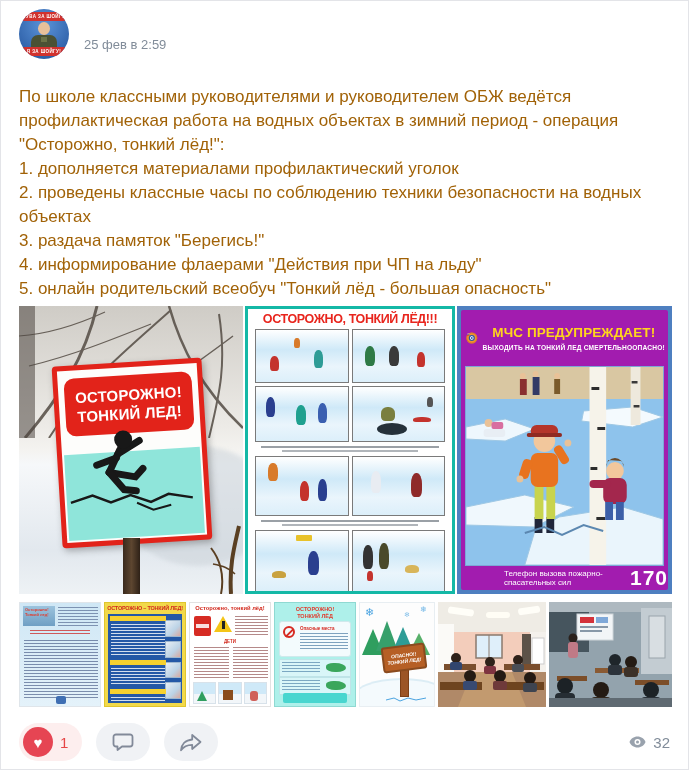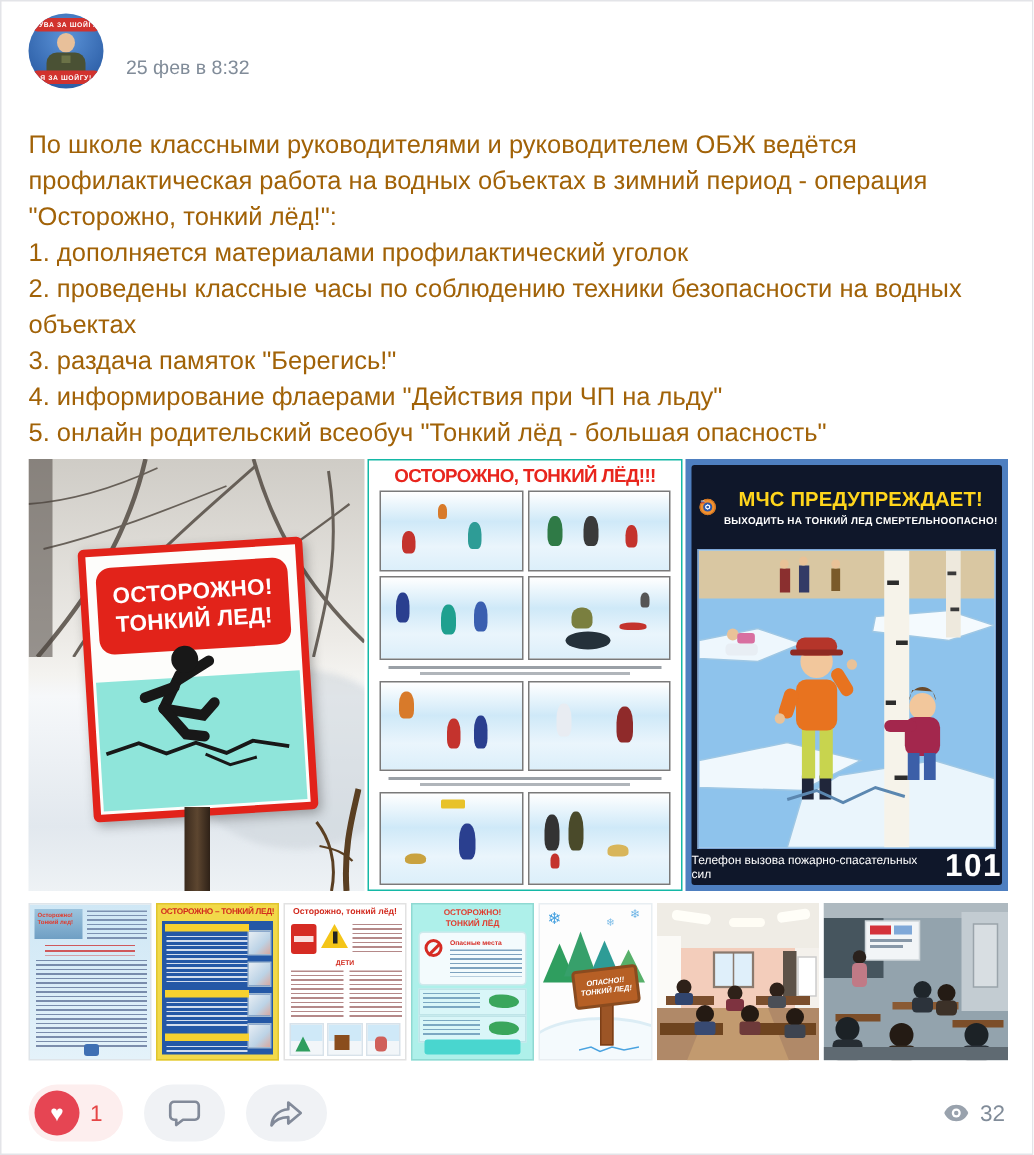--- a/index.html
+++ b/index.html
@@ -43,43 +43,43 @@
   .sign-head{position:absolute;left:6px;top:8px;right:6px;height:58px;background:#e2231a;border-radius:10px;
              color:#fff;font-weight:bold;font-size:15px;line-height:19px;display:flex;flex-direction:column;
              align-items:center;justify-content:center;letter-spacing:.2px;white-space:nowrap;}
   .sign-ice{position:absolute;left:2px;right:2px;bottom:2px;height:86px;background:#8fe5da;}
   .slipman{position:absolute;left:2px;bottom:18px;width:136px;height:92px;}
   .pole{position:absolute;left:104px;top:232px;width:17px;height:58px;
         background:linear-gradient(to right,#3a2a1d,#5d4630,#2e2117);}
   .twigs{position:absolute;right:2px;bottom:0;width:40px;height:70px;}
 
   
-  .m2{width:210px;background:#fff;border:1px solid #14b8a6;box-sizing:border-box;padding:1px 7px;}
+  .m2{width:210px;background:#fff;border:3px solid #14b8a6;box-sizing:border-box;padding:1px 7px;}
   .p2title{color:#e8251d;font-weight:800;font-size:12.5px;text-align:center;letter-spacing:-.4px;
            line-height:19px;white-space:nowrap;}
   .p2grid{display:grid;grid-template-columns:1fr 1fr;gap:3px;}
   .pnl{position:relative;border:1px solid #7a7a7a;overflow:hidden;
        background:linear-gradient(to bottom,#fff 0%,#cfe9f8 38%,#eaf5fc 70%,#dceffa);}
   .cap{grid-column:1/-1;display:flex;flex-direction:column;gap:2px;align-items:center;padding:1px 0;}
   .cap i{height:2px;background:#9aa0a6;width:94%;}
   .cap i:last-child{width:72%;background:#b0b5ba;}
   .b{position:absolute;border-radius:45% 45% 30% 30%;}
   .hole{position:absolute;background:#25313a;border-radius:50%;}
 
   
   .m3{width:215px;background:#4e7fc0;box-sizing:border-box;padding:4px;display:flex;flex-direction:column;}
-  .m3in{background:#0f172a;flex:1;display:flex;flex-direction:column;border-radius:2px;}
+  .m3in{background:#a21caf;flex:1;display:flex;flex-direction:column;border-radius:2px;}
   .m3head{height:50px;display:flex;align-items:center;padding:3px 3px 0 5px;gap:5px;}
   .m3titles{flex:1;text-align:center;}
   .m3title{color:#ffd51c;font-size:13.5px;font-weight:800;letter-spacing:.1px;white-space:nowrap;}
   .m3sub{color:#fff;font-size:6.6px;font-weight:bold;margin-top:4px;white-space:nowrap;letter-spacing:.2px;}
   .m3art{height:198px;margin:3px 4px 0 4px;background:#bfe2f6;position:relative;overflow:hidden;
          border:1px solid #7ea6d6;}
   .m3art svg{display:block;width:100%;height:100%;}
-  .m3foot{flex:1;display:flex;align-items:center;justify-content:center;gap:8px;color:#fff;}
+  .m3foot{flex:1;display:flex;align-items:center;justify-content:center;gap:8px;color:#fff;padding-left:43px;}
   .m3footlabel{font-size:8px;}
   .m3phone{font-size:21px;font-weight:800;letter-spacing:1px;line-height:20px;}
 
   
   .thumbs{position:absolute;left:18px;top:601px;display:flex;gap:3px;height:105px;}
   .th{position:relative;height:105px;overflow:hidden;cursor:pointer;box-sizing:border-box;}
   
   .t1{width:82px;background:linear-gradient(to bottom,#cfe7f5,#e4f2fa);border:1px solid #dfe5ea;}
   .t1photo{position:absolute;left:3px;top:3px;width:32px;height:20px;background:linear-gradient(#9cc3dd,#6f9fc4);}
   .t1cap{position:absolute;left:5px;top:5px;color:#e03c2e;font-weight:bold;font-size:4px;line-height:4.5px;width:28px;}
@@ -162,21 +162,21 @@
 <body>
 
 <div class="card">
 
   <div class="avatar">
     <div class="av-head"></div>
     <div class="av-body"></div>
     <div class="av-band top">ТУВА ЗА ШОЙГУ</div>
     <div class="av-band bot">Я ЗА ШОЙГУ!</div>
   </div>
-  <div class="gdate">25 фев в 8:32</div>
+  <div class="gdate">25 фев в 2:59</div>
 
   <div class="post-text">По школе классными руководителями и руководителем ОБЖ ведётся
 профилактическая работа на водных объектах в зимний период - операция
 "Осторожно, тонкий лёд!":
 1. дополняется материалами профилактический уголок
 2. проведены классные часы по соблюдению техники безопасности на водных
 объектах
 3. раздача памяток "Берегись!"
 4. информирование флаерами "Действия при ЧП на льду"
 5. онлайн родительский всеобуч "Тонкий лёд - большая опасность"</div>
@@ -344,21 +344,21 @@
             <path d="M143,100 a9,9 0 0 1 18,0 l-2,-6 -14,-1 z" fill="#6b4a2a"></path>
             <rect x="140" y="111" width="24" height="26" rx="7" fill="#a3274d"></rect>
             <rect x="126" y="113" width="22" height="8" rx="4" fill="#a3274d"></rect>
             <rect x="142" y="135" width="8" height="18" fill="#3c5fa8"></rect>
               <rect x="153" y="135" width="8" height="18" fill="#3c5fa8"></rect>
             <path d="M60,166 l20,-6 18,8 22,-10 20,6" stroke="#5b87b0" fill="none" stroke-width="2"></path>
           </svg>
         </div>
         <div class="m3foot">
           <span class="m3footlabel">Телефон вызова пожарно-спасательных сил</span>
-          <span class="m3phone">101</span>
+          <span class="m3phone">170</span>
         </div>
       </div>
     </div>
   </div>
 
   <div class="thumbs">
     <div class="th t1">
       <div class="t1photo"></div>
       <div class="t1cap">Осторожно! Тонкий лед!</div>
       <div class="t1top"></div>

